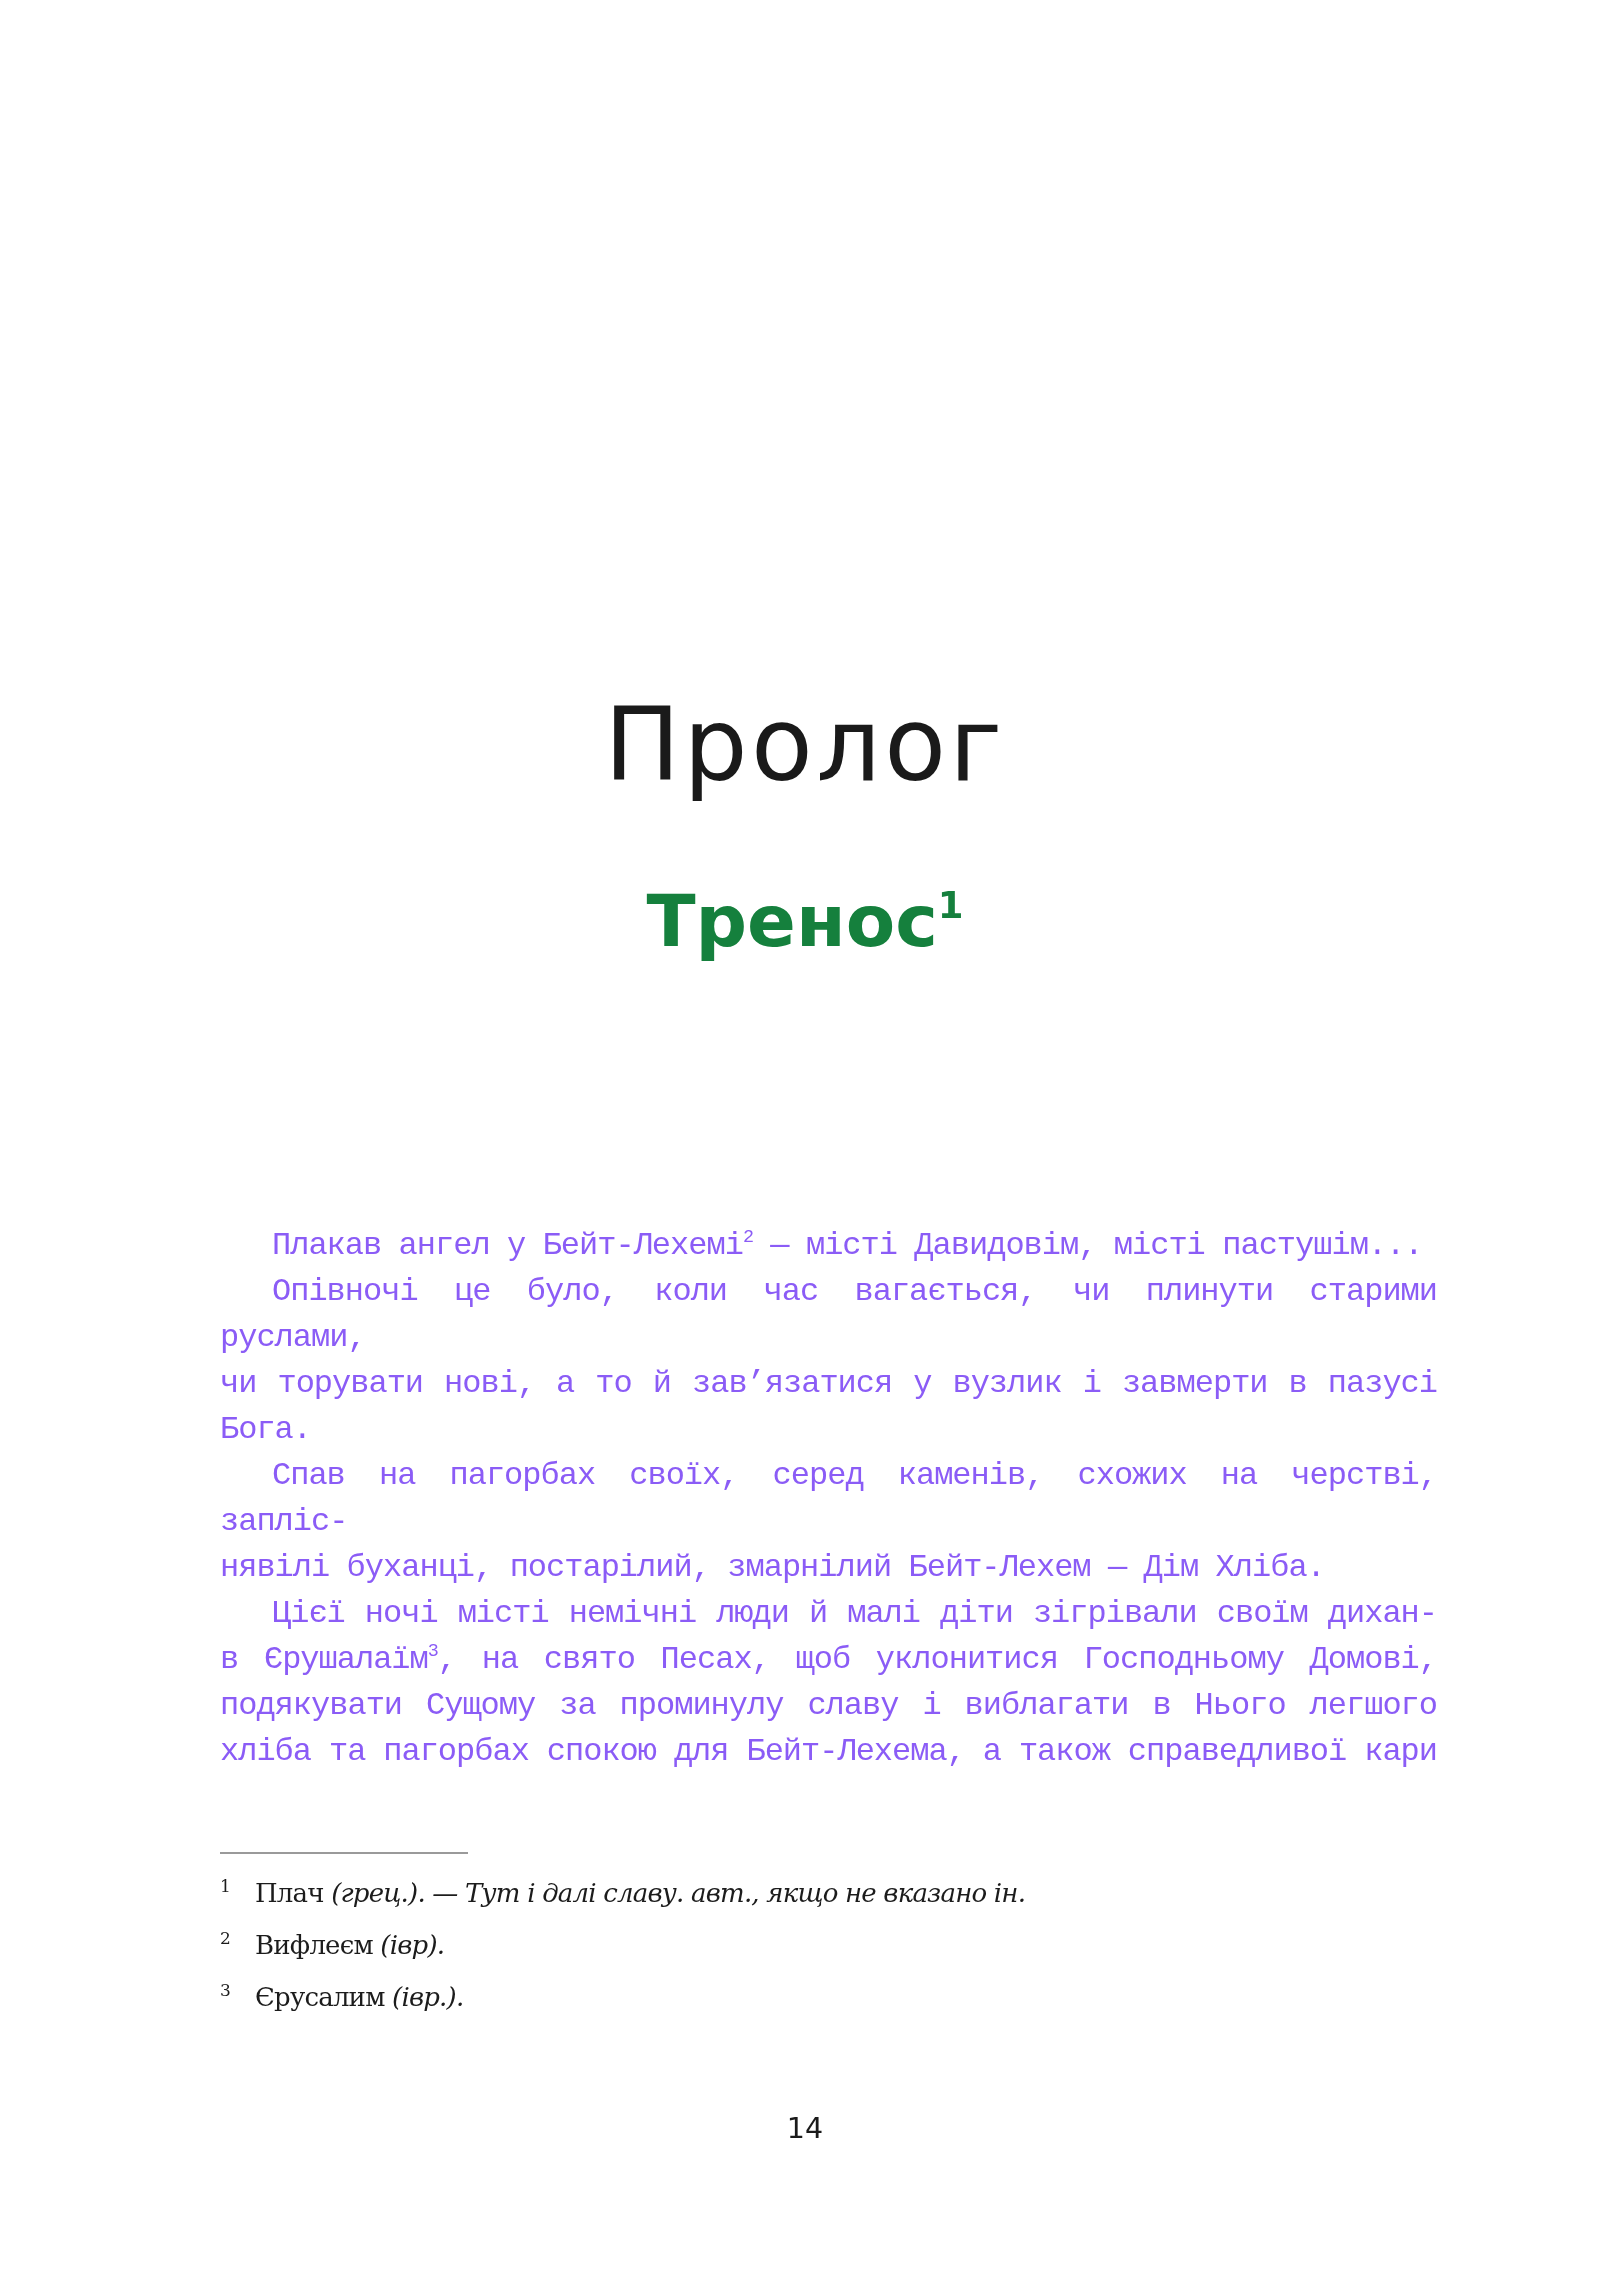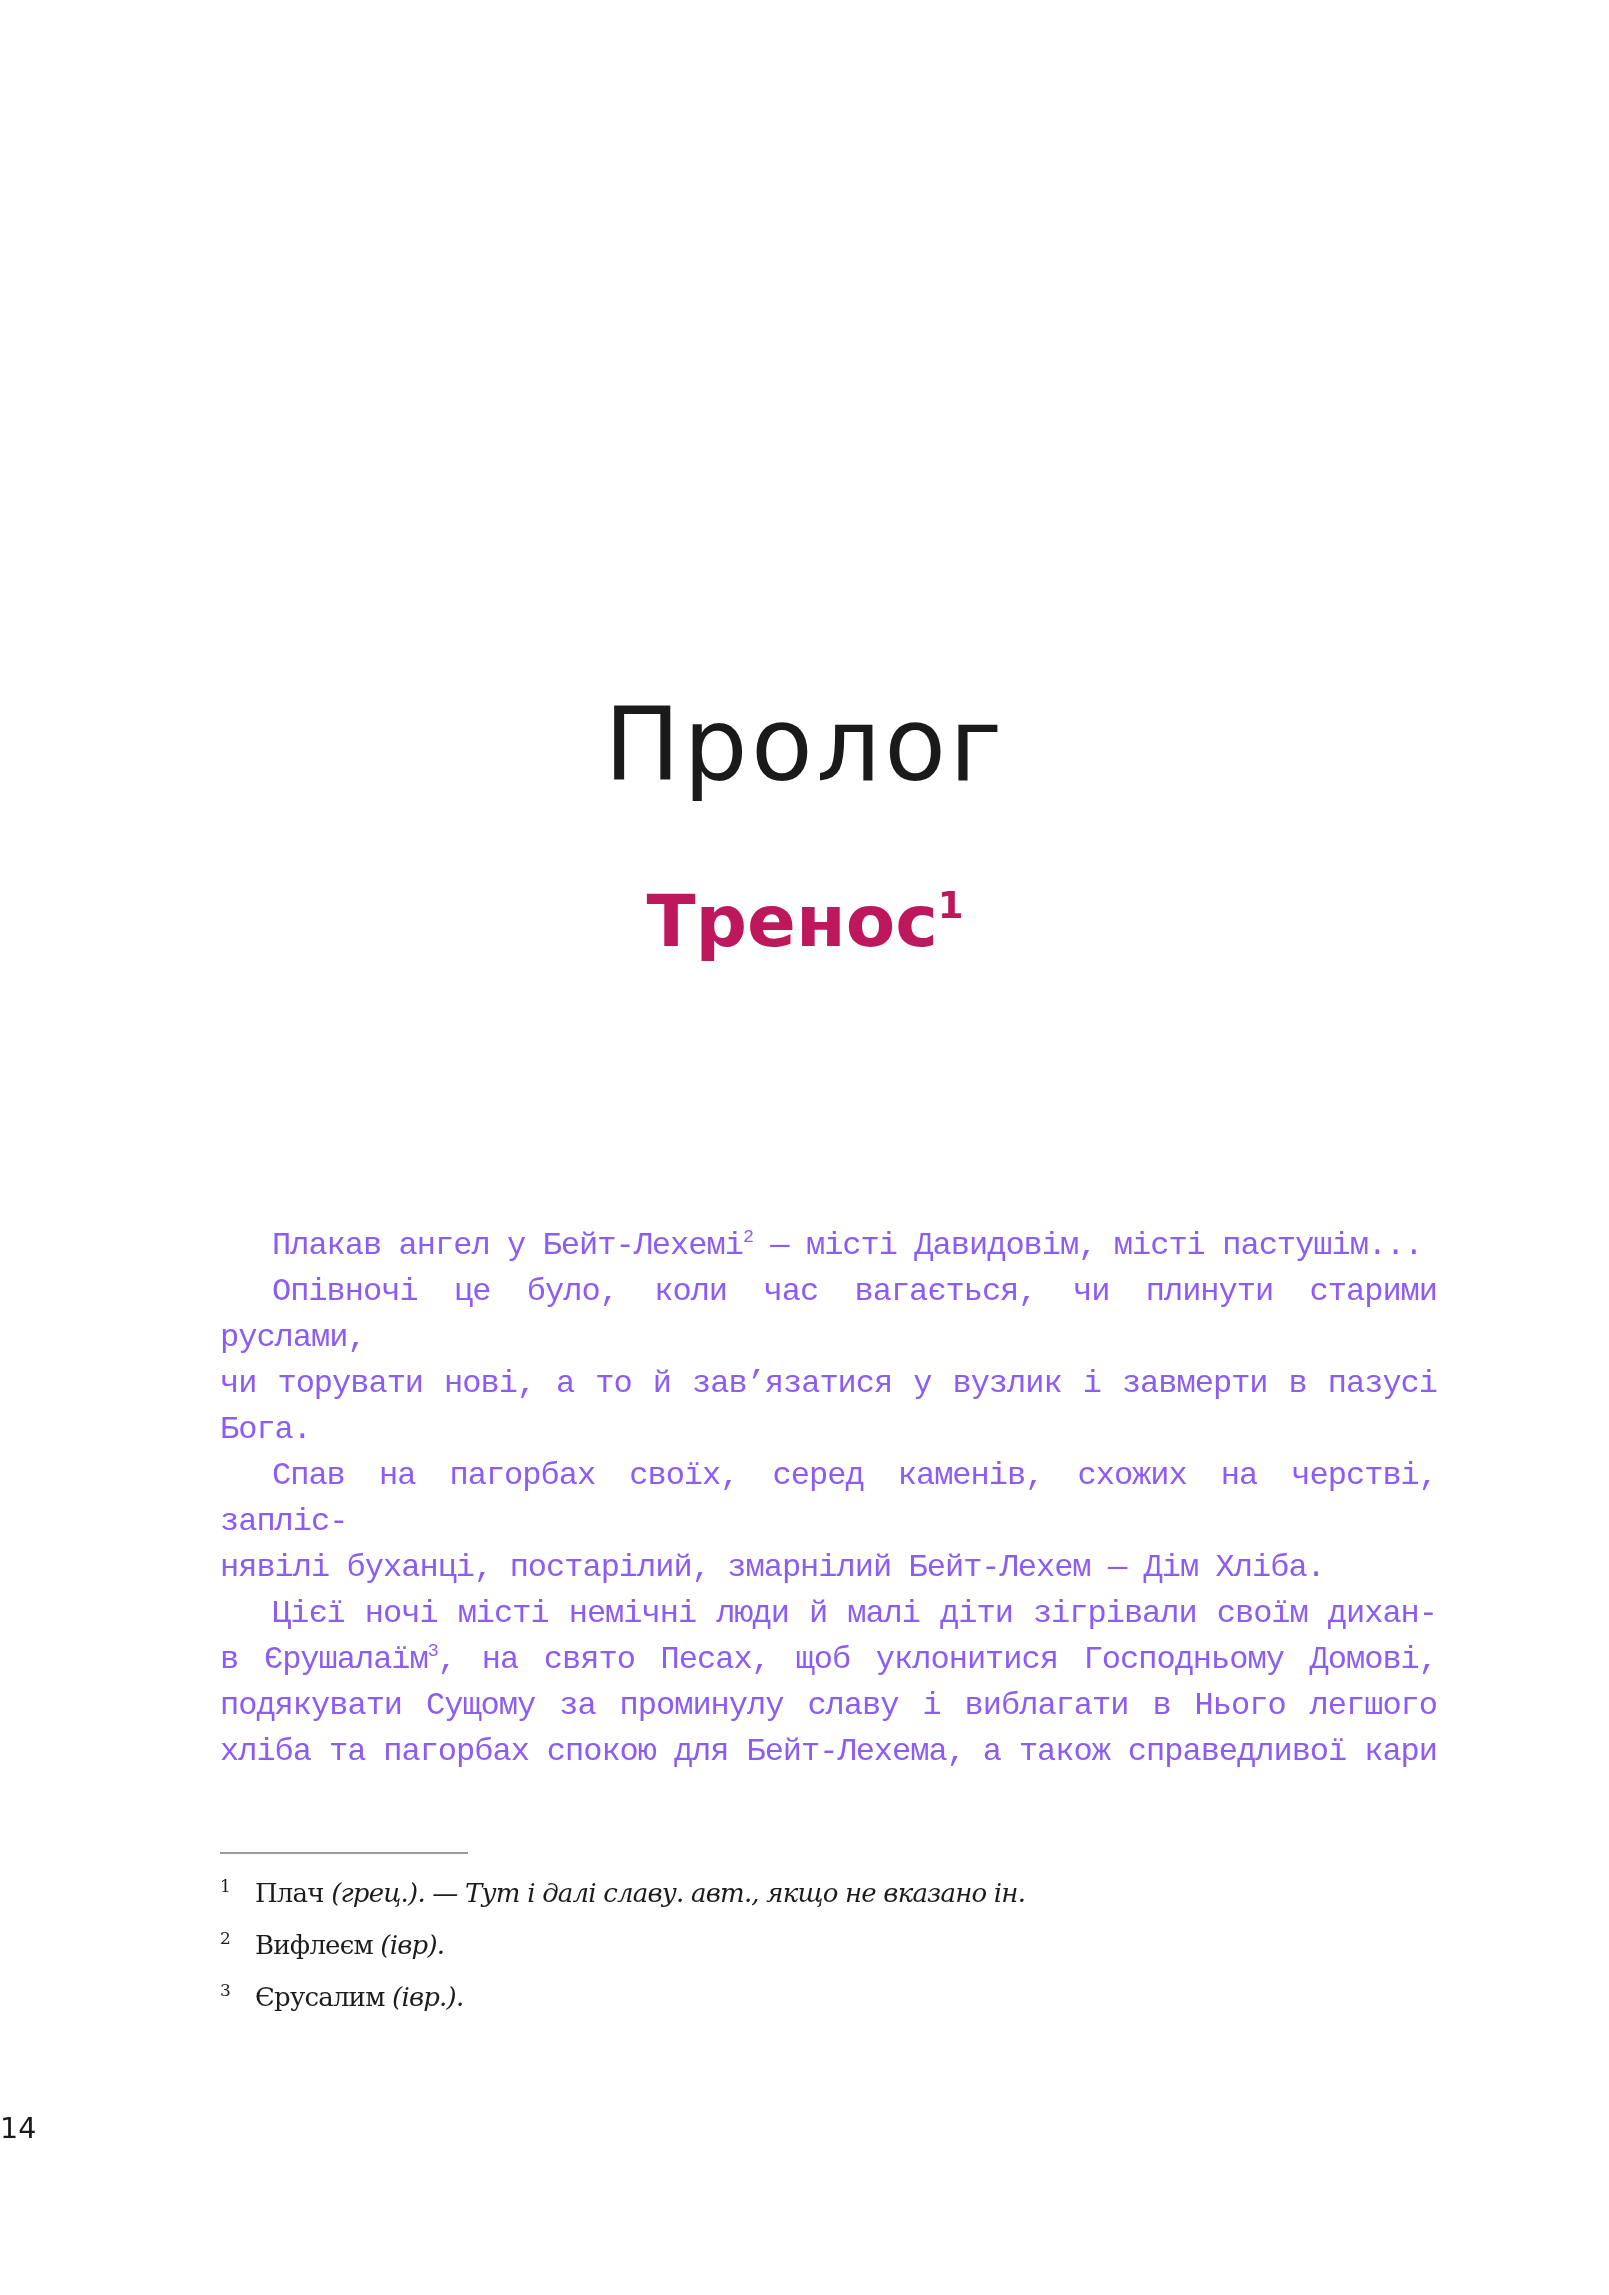--- a/index.html
+++ b/index.html
@@ -39,21 +39,21 @@
     .chapter-subtitle {
       position: absolute;
       left: 0;
       top: 859px;
       width: 1610px;
       text-align: center;
       font-family: "DejaVu Sans", sans-serif;
       font-weight: bold;
       font-size: 72px;
       line-height: 92px;
-      color: #be185d;
+      color: #15803d;
     }
     .chapter-subtitle sup {
       font-size: 37px;
       vertical-align: 28.5px;
       line-height: 0;
     }
     .body-text {
       position: absolute;
       left: 220px;
       top: 1207px;
@@ -105,21 +105,21 @@
       font-size: 17px;
       position: relative;
       top: -10px;
     }
     .footnote .fn-ital { font-style: italic; }
     .page-number {
       position: absolute;
       left: 0;
       top: 2096px;
       width: 1610px;
-      text-align: left;
+      text-align: center;
       font-family: "DejaVu Sans", sans-serif;
       font-size: 28.5px;
       color: #1a1a1a;
     }
   </style>
 </head>
 <body>
 
 <div class="page">
 

